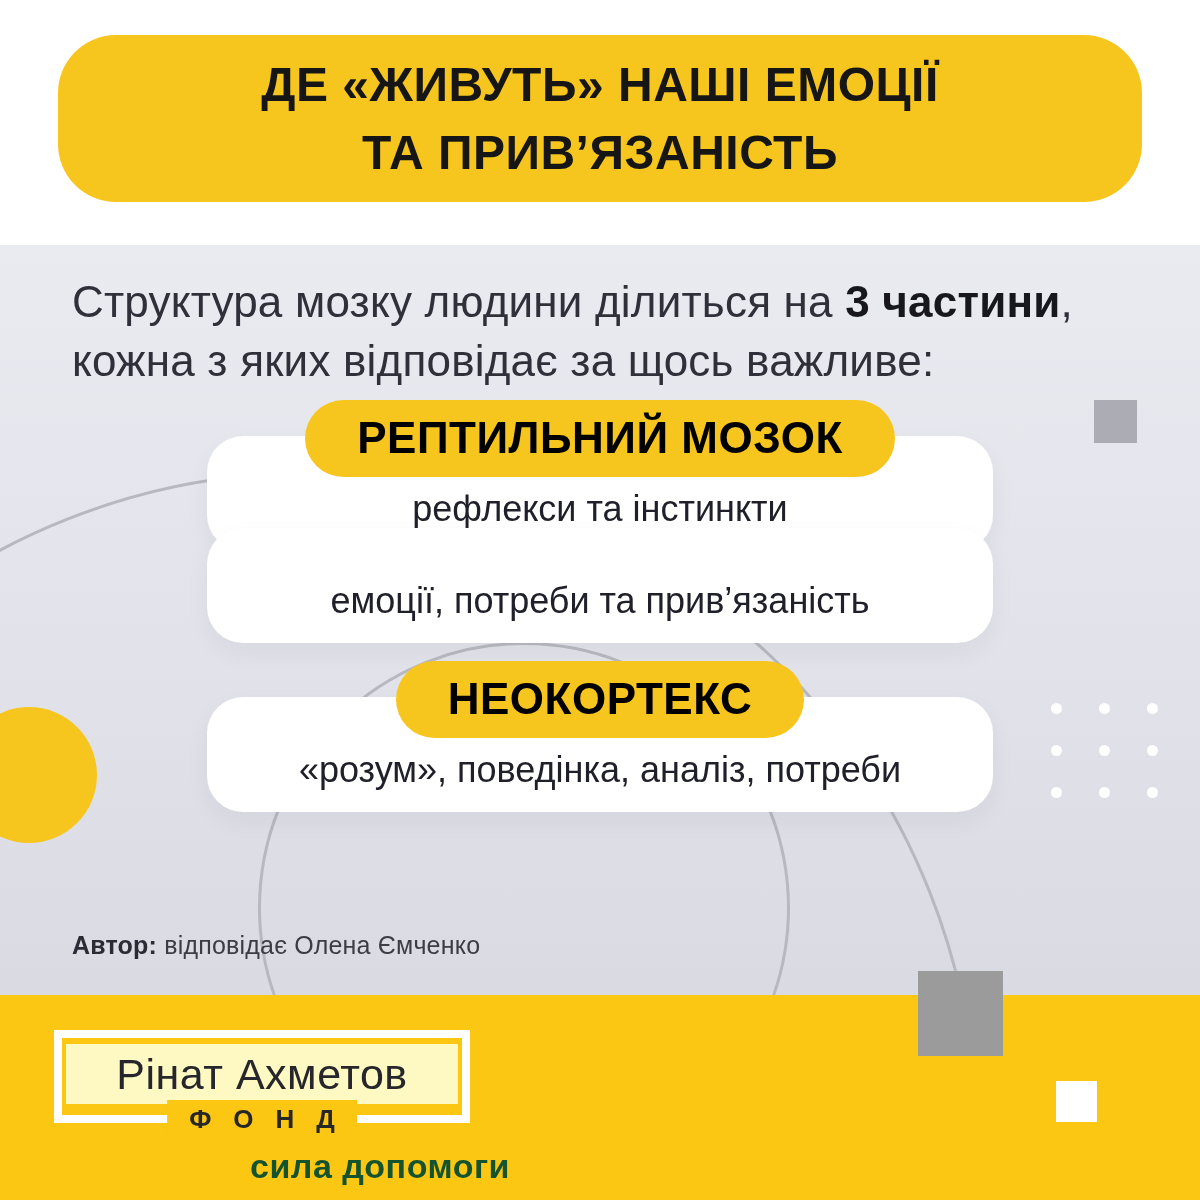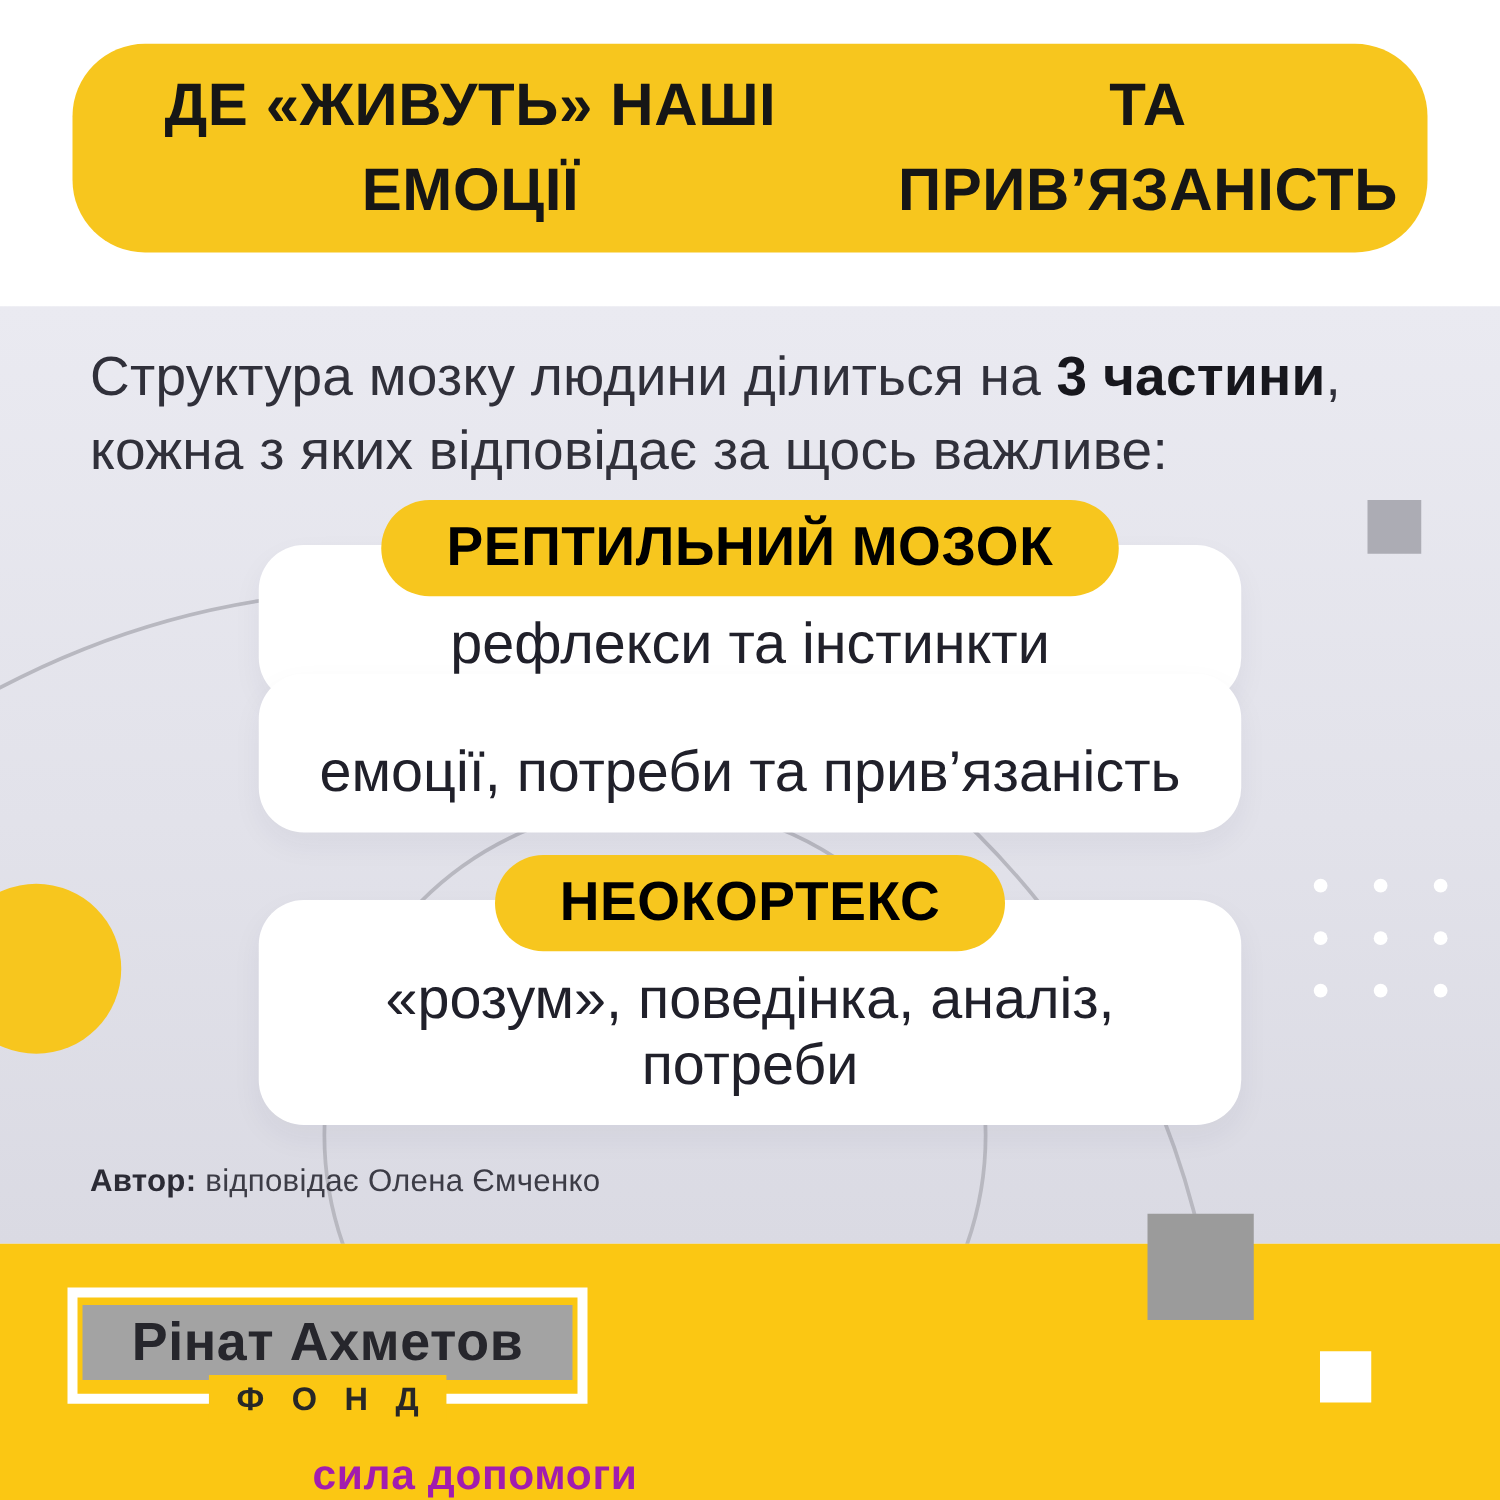--- a/index.html
+++ b/index.html
@@ -17,21 +17,21 @@
   #stage{
     position:relative;width:1200px;height:1200px;overflow:hidden;
     background:#FFFFFF;
     font-family:"Liberation Sans","DejaVu Sans",sans-serif;
     color:var(--text-dark,#1B1B22);
   }
   
   .header-capsule{
     position:absolute;left:58px;top:35px;width:1084px;height:167px;
     background:var(--yellow,#F7C61E);border-radius:58px;
-    display:flex;flex-direction:row;align-items:center;justify-content:center;
+    display:flex;flex-direction:column;align-items:center;justify-content:center;
     text-align:center;
   }
   .header-title{
     font-size:48px;font-weight:800;color:#161616;line-height:1.40;letter-spacing:.5px;
   }
   
   .body-band{
     position:absolute;left:0;top:245px;width:1200px;height:750px;overflow:hidden;
     background:linear-gradient(180deg,var(--background-top,#EAEAF1) 0%,#E2E2EA 55%,var(--background-bottom,#DADAE3) 100%);
   }
@@ -65,51 +65,51 @@
   .section{width:786px;margin:0 auto 18px auto;text-align:center;}
   .pill{
     display:inline-block;position:relative;z-index:2;
     background:var(--yellow,#F7C61E);border-radius:42px;
     padding:13px 52px;font-size:44px;font-weight:800;color:#000000;line-height:1.15;
     letter-spacing:.5px;
   }
   .card{
     position:relative;z-index:1;margin-top:-41px;
     background:var(--card-white,#FFFFFF);border-radius:36px;
-    padding:52px 30px 22px 30px;font-size:46px;line-height:1.15;color:#20202A;
+    padding:52px 30px 22px 30px;font-size:36px;line-height:1.15;color:#20202A;
     box-shadow:0 10px 24px rgba(40,40,70,0.05);
   }
   .author-line{
     position:absolute;left:72px;top:686px;z-index:2;
     font-size:25px;color:#3C3C46;letter-spacing:.2px;
   }
   .author-line b{font-weight:700;color:#2B2B35;}
   
   .footer{
     position:absolute;left:0;top:995px;width:1200px;height:205px;
     background:var(--footer-yellow,#FBC713);z-index:3;
   }
   .logo-frame{
     position:absolute;left:54px;top:35px;width:400px;height:77px;
     border:8px solid #FFFFFF;
   }
   .logo-inner{
-    position:absolute;left:4px;right:4px;top:6px;height:60px;background:#a3a3a3;
+    position:absolute;left:4px;right:4px;top:6px;height:60px;background:#fef9c3;
     display:flex;align-items:center;justify-content:center;
-    font-size:43px;font-weight:700;color:#26262C;letter-spacing:.5px;
+    font-size:43px;font-weight:400;color:#26262C;letter-spacing:.5px;
   }
   .logo-fond{
     position:absolute;bottom:-24px;left:50%;transform:translateX(-50%);
     background:var(--footer-yellow,#FBC713);
     padding:4px 0 4px 22px;font-size:26px;font-weight:700;color:#272727;
     letter-spacing:22px;white-space:nowrap;text-align:center;
   }
   .tagline{
     position:absolute;left:250px;top:152px;
-    font-size:34px;font-weight:700;color:#a21caf;letter-spacing:.5px;margin-top:14px;
+    font-size:34px;font-weight:700;color:#14532d;letter-spacing:.5px;
   }
   .square-b{
     position:absolute;left:918px;top:971px;width:85px;height:85px;
     background:var(--square-gray-dark,#9B9B9B);z-index:4;
   }
   .square-white{
     position:absolute;left:1056px;top:1081px;width:41px;height:41px;
     background:#FFFFFF;z-index:4;
   }
 </style>

